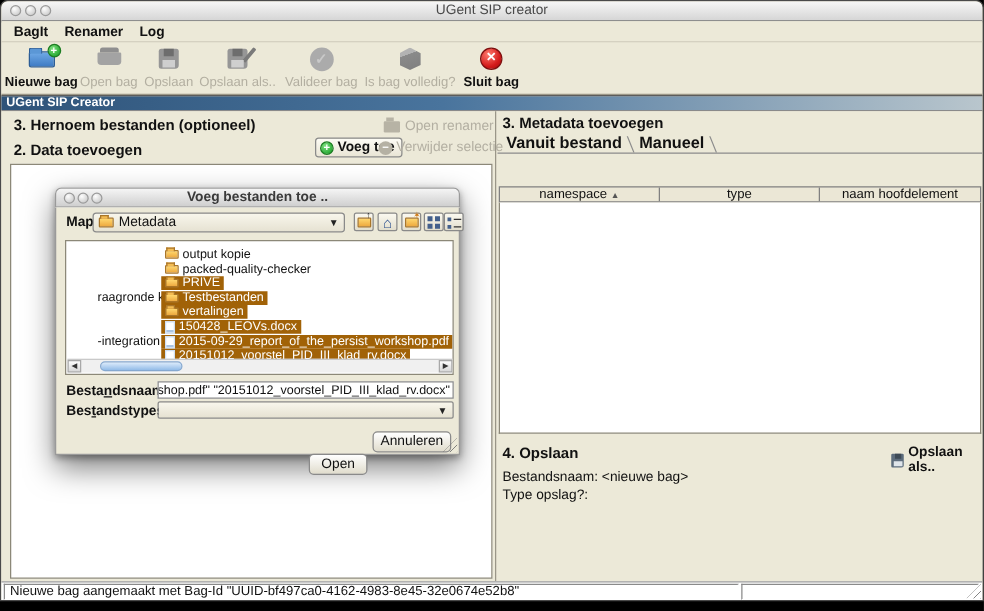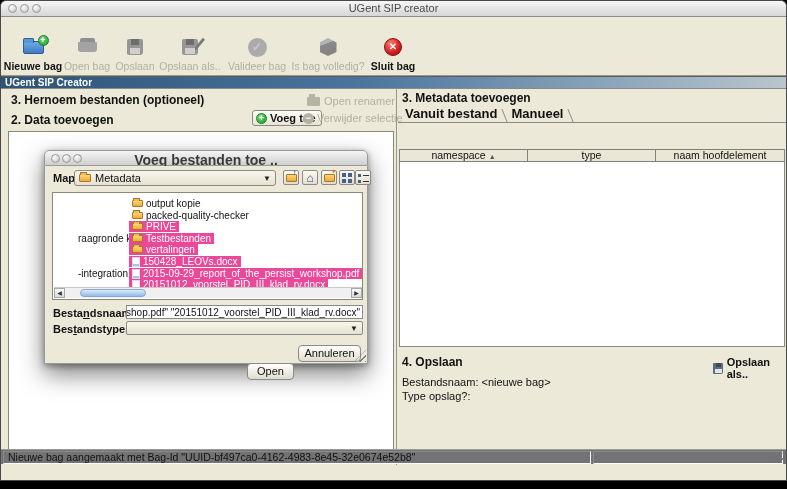--- a/index.html
+++ b/index.html
@@ -107,38 +107,38 @@
   .s4-title { left:401px; top:266px; }
   .opslaan-als { position:absolute; left:712px; top:267px; display:flex; align-items:center; gap:4px;
     font-size:11px; color:#111; font-weight:bold; }
   .ic-floppy-sm { width:11px; height:11px; background:#5d6c7c; border-radius:1px 1px 2px 1px; position:relative; }
   .ic-floppy-sm::before { content:""; position:absolute; left:3px; top:0; width:5px; height:4px; background:#3e4a56; }
   .ic-floppy-sm::after { content:""; position:absolute; left:2px; bottom:1px; width:7px; height:4px; background:#dfe5ea; }
   .s4-line1 { position:absolute; left:401px; top:287px; font-size:11px; color:#111; }
   .s4-line2 { position:absolute; left:401px; top:301px; font-size:11px; color:#111; }
 
   
-  .statusbar { position:absolute; left:0; right:0; bottom:16px; height:15px; background:#737373;
+  .statusbar { position:absolute; left:0; right:0; bottom:0; height:15px; background:#ffffff;
     border-top:1px solid #9a9a9a; }
   .scell { position:absolute; top:1px; height:13px; border:1px solid;
     border-color:#8a8a8a #ffffff #ffffff #8a8a8a; }
   .scell.left { left:2px; width:588px; font-size:10.5px; color:#111; line-height:11px;
     padding-left:4px; white-space:nowrap; overflow:hidden; }
   .scell.right { left:592px; right:3px; }
   .grip { position:absolute; right:1px; bottom:1px; width:12px; height:12px;
     background:repeating-linear-gradient(135deg, rgba(110,110,110,.85) 0 1px, transparent 1px 4px);
     clip-path:polygon(100% 0,100% 100%,0 100%); }
 
   
   .dialog { position:absolute; left:43px; top:149px; width:324px; height:214px; z-index:20;
     box-shadow:0 10px 24px rgba(0,0,0,.5), 0 2px 6px rgba(0,0,0,.35); border-radius:5px 5px 0 0; }
   .dlg-titlebar { position:absolute; left:0; top:0; right:0; height:16px;
     background:linear-gradient(#f5f5f5,#cfcfcf); border:1px solid #9a9a9a; border-radius:5px 5px 0 0; }
   .dlg-titlebar .t1{left:6px}.dlg-titlebar .t2{left:17px}.dlg-titlebar .t3{left:28px}
-  .dlg-title { position:absolute; left:0; right:0; top:1px; text-align:center; font-size:14px;
+  .dlg-title { position:absolute; left:0; right:0; top:1px; text-align:center; font-size:11px;
     font-weight:bold; color:#3a3a3a; }
   .dlg-body { position:absolute; left:0; top:16px; right:0; bottom:0; background:#ece9d8;
     border:1px solid #9a9a9a; border-top:none; }
 
   .map-label { position:absolute; left:8px; top:6px; font-size:11px; font-weight:bold; color:#111; }
   .map-combo { position:absolute; left:29px; top:4px; width:202px; height:16px;
     background:linear-gradient(#f8f6ec,#e6e2d2); border:1px solid #8a8a8a; border-radius:3px;
     display:flex; align-items:center; gap:4px; padding:0 4px; font-size:11px; color:#111; }
   .combo-arrow { margin-left:auto; font-size:8px; color:#222; }
   .ic-folder { width:12px; height:8px; background:linear-gradient(#ffd76e,#eda93f);
@@ -165,21 +165,21 @@
   .ic-list { width:11px; height:10px; background:
       linear-gradient(#44608c,#44608c) 0 1px/3px 3px no-repeat,
       linear-gradient(#44608c,#44608c) 0 7px/3px 3px no-repeat,
       linear-gradient(#333,#333) 5px 2px/6px 1px no-repeat,
       linear-gradient(#333,#333) 5px 8px/6px 1px no-repeat; }
 
   .filelist { position:absolute; left:7px; top:26px; width:311px; height:108px; background:#fff;
     border:1px solid #8c8878; overflow:hidden; }
   .frow { position:absolute; left:76px; height:11px; display:flex; align-items:center; gap:3px;
     font-size:10px; color:#111; padding:0 3px; white-space:nowrap; line-height:11px; }
-  .frow.sel { background:#ec4899; color:#fff; }
+  .frow.sel { background:#a16207; color:#fff; }
   .frow .ic-folder { width:11px; height:7px; }
   .ic-file { width:8px; height:10px; background:#fff; border:1px solid #6a87b8; flex:none;
     box-shadow:inset 0 -2px 0 #aac4e4; }
   .frow.sel .ic-file { border-color:#cfe0f5; }
   .clip-item { position:absolute; left:2px; font-size:10px; color:#111; white-space:nowrap; line-height:11px;padding-left:23px; }
 
   .hscroll { position:absolute; left:1px; bottom:1px; width:308px; height:11px; background:#f0f0f0;
     border-top:1px solid #c9c9c9; }
   .sb-arrow { position:absolute; top:0; width:11px; height:10px; background:linear-gradient(#fdfdfd,#d8d8d8);
     border:1px solid #a8a8a8; font-size:6px; line-height:9px; text-align:center; color:#333; }
@@ -208,20 +208,25 @@
 
 <div class="app">
 
   <div class="titlebar">
     <span class="tl t1"></span>
     <span class="tl t2"></span>
     <span class="tl t3"></span>
     <div class="wtitle">UGent SIP creator</div>
   </div>
 
+  <div class="menubar">
+    <span class="menu-item">BagIt</span>
+    <span class="menu-item">Renamer</span>
+    <span class="menu-item">Log</span>
+  </div>
 
   <div class="toolbar">
     <div class="tool" style="left:2px;width:60px;">
       <div class="icw">
           <span class="ic-newbag">
             <span class="badge-plus">+</span>
           </span>
         </div>
       <div class="tlabel">Nieuwe bag</div>
     </div>

